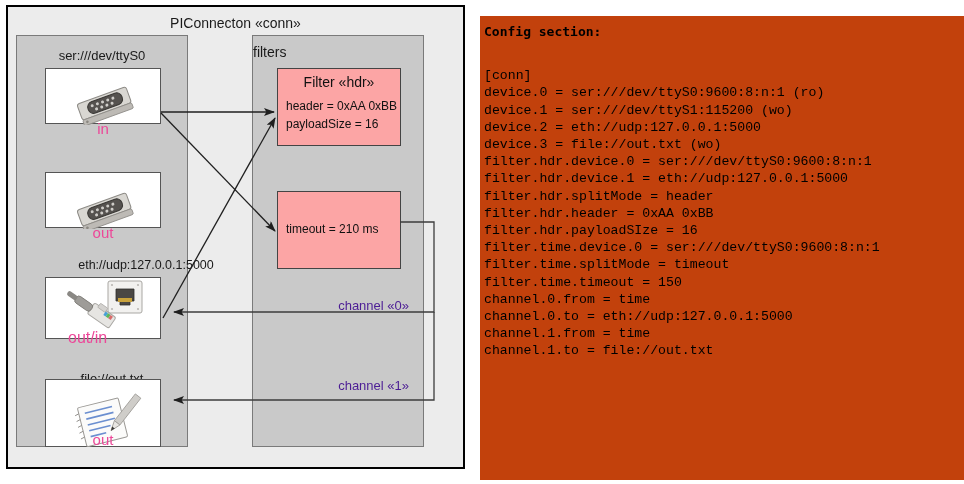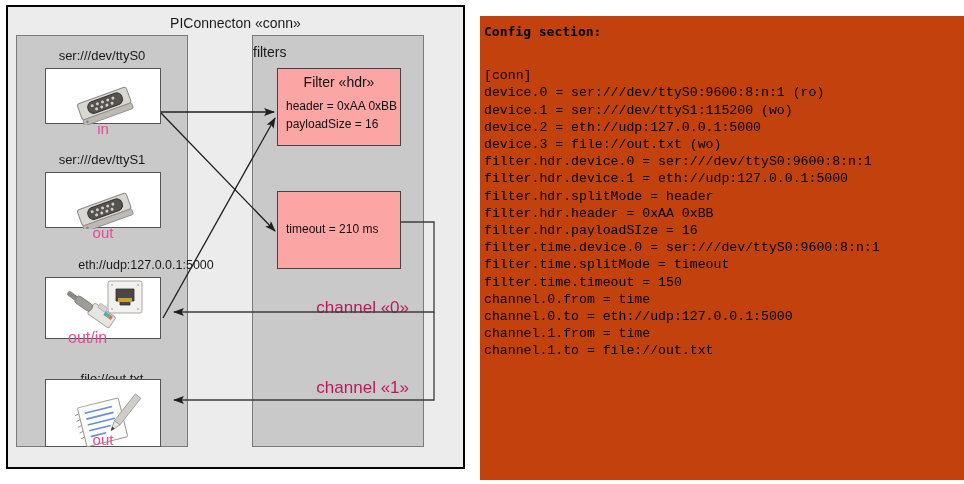--- a/index.html
+++ b/index.html
@@ -69,21 +69,21 @@
     position:absolute;left:0;top:5px;width:100%;text-align:center;
     font-size:14px;color:#111111;
   }
   .filter-props{
     position:absolute;left:8px;top:28px;font-size:12px;color:#111111;
     line-height:18px;
   }
 
   
   .channel-label{
-    position:absolute;font-size:17px;color:#be185d;white-space:nowrap;
+    position:absolute;font-size:13px;color:#4c1d95;white-space:nowrap;
   }
 
   svg.overlay{position:absolute;left:0;top:0;width:478px;height:484px;
     pointer-events:none;}
 
   
   #config{
     position:absolute;left:480px;top:16px;width:484px;height:464px;
     background:#c2410c;
   }
@@ -127,21 +127,20 @@
               <circle cx="54.5" cy="37" r="1.5"></circle>
             <circle cx="60" cy="37" r="1.5"></circle>
               <circle cx="65.5" cy="37" r="1.5"></circle>
           </g>
           <rect x="32" y="43" width="52" height="6" rx="1.5" fill="#bdbab5" stroke="#8d8b86" stroke-width="0.8"></rect>
           <circle cx="36" cy="46" r="1.3" fill="#8a8781"></circle>
         </g>
       </svg>
     </div>
 
-    <div class="dev-label" style="left:0;top:116px;width:100%;">ser:///dev/ttyS1</div>
     <div class="card" style="left:28px;top:136px;width:116px;height:56px;">
       <div class="card-caption">out</div>
       <svg viewBox="0 0 116 56" width="116" height="56" style="position:absolute;left:0;top:0;">
         <g transform="rotate(-20 58 36)">
           <rect x="32" y="28" width="52" height="17" rx="2.5" fill="#d9d7d2" stroke="#8d8b86" stroke-width="1"></rect>
           <rect x="41" y="30.5" width="36" height="12" rx="5.5" fill="#55524f" stroke="#3a3835" stroke-width="1"></rect>
           <g fill="#cfcdc9">
             <circle cx="46" cy="34.5" r="1.5"></circle>
               <circle cx="51.5" cy="34.5" r="1.5"></circle>
             <circle cx="57" cy="34.5" r="1.5"></circle>

